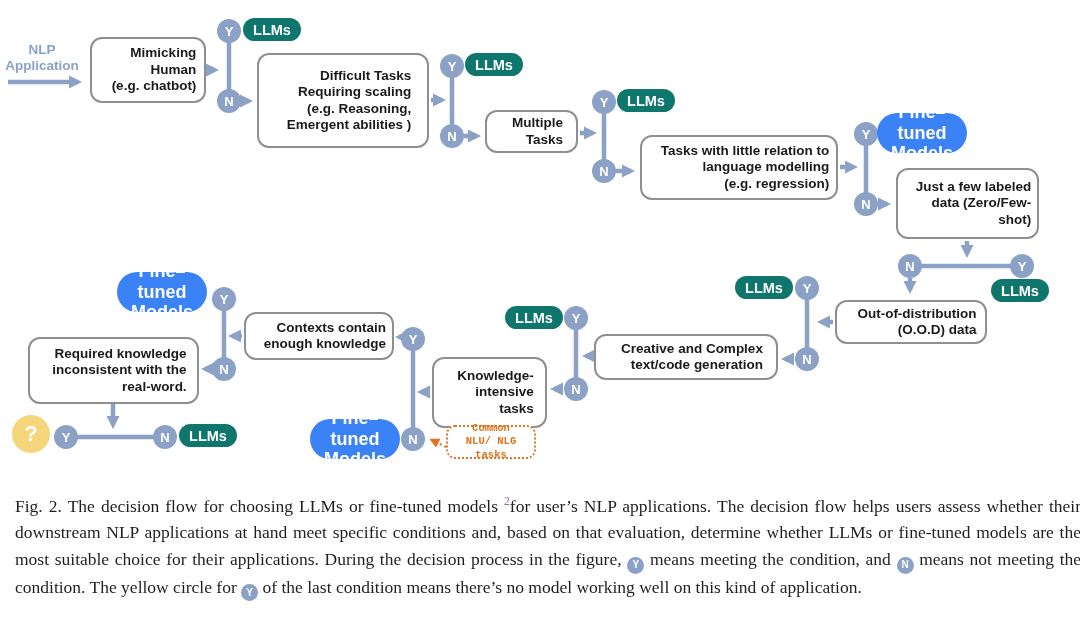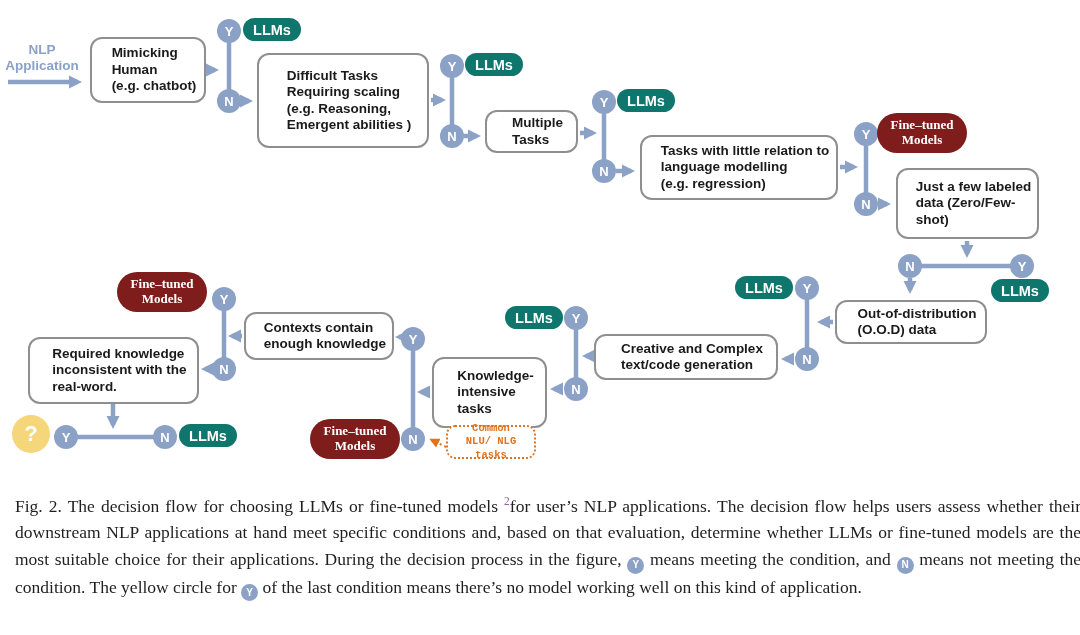--- a/index.html
+++ b/index.html
@@ -5,43 +5,43 @@
   * { margin:0; padding:0; box-sizing:border-box; }
   body { background:#ffffff; font-family:"Liberation Sans", sans-serif; }
   #canvas { position:relative; width:1080px; height:635px; background:#ffffff; overflow:hidden; }
 
   .connectors { position:absolute; left:0; top:0; z-index:1; }
 
   .flow-box {
     position:absolute; z-index:2;
     background:#ffffff; border:2.5px solid #8f8f8f; border-radius:12px;
     display:flex; align-items:center; justify-content:center;
-    text-align:left; font-weight:bold; color:#1a1a1a;
+    text-align:right; font-weight:bold; color:#1a1a1a;
     font-size:13.5px; line-height:1.22; white-space:pre-line;
     font-family:"Liberation Sans", sans-serif;
     padding-left:12px;
   }
 
   .node {
     position:absolute; z-index:3; width:24px; height:24px; border-radius:50%;
     background:#8ba2c6; color:#ffffff; font-weight:bold; font-size:13px;
     display:flex; align-items:center; justify-content:center;
   }
 
   .llms-badge {
     position:absolute; z-index:3; width:58px; height:23px; border-radius:13px;
     background:#0f766e; color:#ffffff; font-weight:bold; font-size:14.5px;
     display:flex; align-items:center; justify-content:center;
   }
 
   .ft-badge {
     position:absolute; z-index:3; width:90px; height:40px; border-radius:20px;
-    background:#7f1d1d; color:#ffffff; font-weight:bold; font-size:13px;
-    display:flex; align-items:center; justify-content:center;
-    text-align:center; white-space:pre-line; line-height:1.15;font-family:Liberation Serif, serif;
+    background:#3b82f6; color:#ffffff; font-weight:bold; font-size:18px;
+    display:flex; align-items:center; justify-content:center;
+    text-align:center; white-space:pre-line; line-height:1.15;
   }
 
   .unknown-circle {
     position:absolute; z-index:2; width:38px; height:38px; border-radius:50%;
     background:#f6d67b; color:#ffffff; font-weight:bold; font-size:22px;
     display:flex; align-items:center; justify-content:center;
   }
 
   .start-label {
     position:absolute; z-index:2; width:84px; left:0; top:42px;

